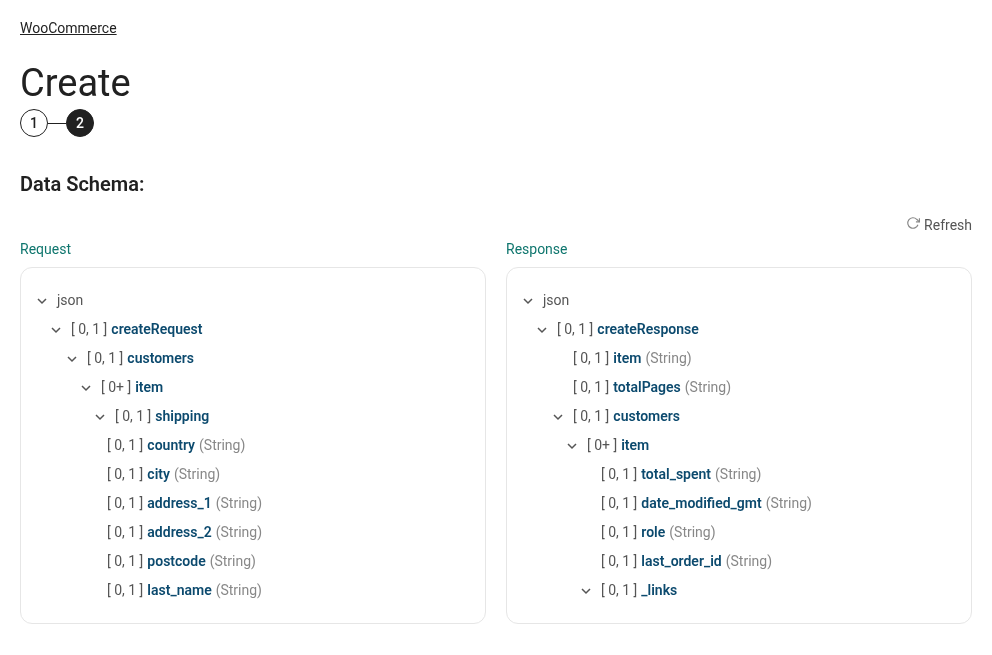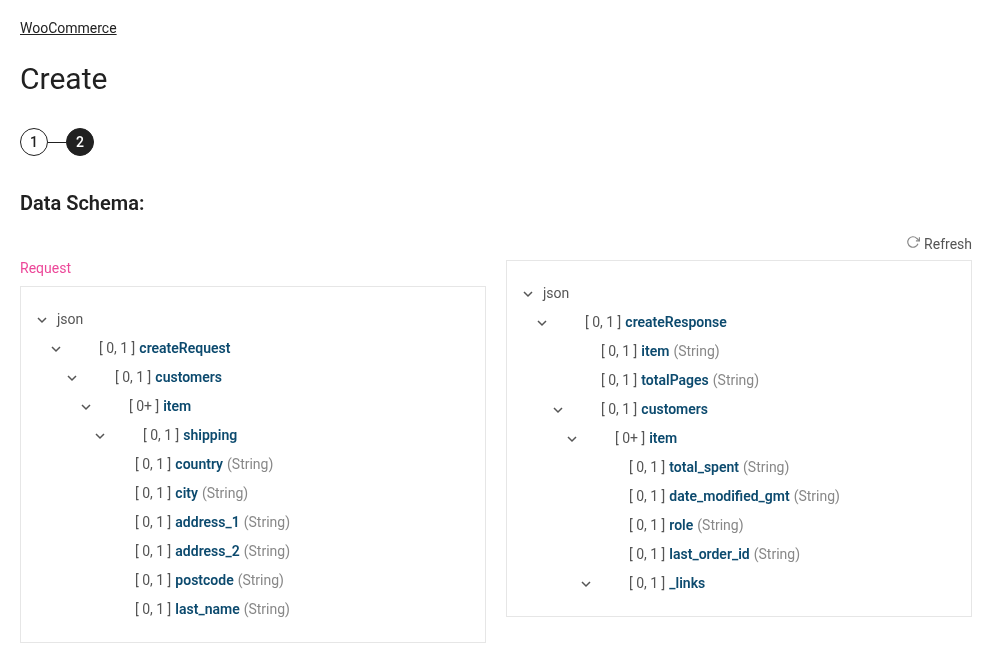--- a/index.html
+++ b/index.html
@@ -16,24 +16,24 @@
     }
     .breadcrumb {
       font-size: 14px;
       color: #212121;
       text-decoration: underline;
       cursor: pointer;
       margin-bottom: 25px;
       display: inline-block;
     }
     .page-title {
-      font-size: 30px;
+      font-size: 38px;
       font-weight: 400;
       color: #212121;
-      margin-bottom: 32px;
+      margin-bottom: 4px;
     }
     .stepper {
       display: flex;
       align-items: center;
       margin-bottom: 35px;
     }
     .step {
       width: 28px;
       height: 28px;
       border-radius: 50%;
@@ -79,26 +79,26 @@
     }
     .schema-container {
       display: flex;
       gap: 20px;
     }
     .schema-column {
       flex: 1;
     }
     .column-label {
       font-size: 14px;
-      color: #ec4899;
+      color: #0f766e;
       margin-bottom: 10px;
     }
     .schema-box {
       border: 1px solid #e6e6e6;
-      border-radius: 0;
+      border-radius: 12px;
       padding: 18px 14px;
       background: #ffffff;
     }
     .tree-row {
       display: flex;
       align-items: center;
       padding: 4px 0;
       font-size: 14px;
       line-height: 1.5;
     }
@@ -136,21 +136,20 @@
       color: #0c4a6e;
     }
     .field-type {
       color: #888;
       font-size: 14px;
       margin-left: 4px;
     }
     .cardinality {
       color: #555;
       margin-right: 4px;
-      margin-left: 28px;
     }
   </style>
 </head>
 <body>
 
 
 
 <a class="breadcrumb">WooCommerce</a>
 
 <h1 class="page-title">Create</h1>
@@ -263,20 +262,21 @@
       <div class="tree-row tree-indent-5">
         <span class="cardinality">[ 0, 1 ]</span>
         <span class="field-name">last_name</span>
         <span class="field-type">(String)</span>
       </div>
 
     </div>
   </div>
 
   <div class="schema-column">
+    <div class="column-label">Response</div>
     <div class="schema-box">
 
       <div class="tree-row tree-indent-0">
         <span class="tree-chevron">
           <svg viewBox="0 0 10 10">
               <path d="M1 3 L5 7 L9 3" fill="none" stroke="#555" stroke-width="1.5"></path>
             </svg>
         </span>
         <span class="card-label">json</span>
       </div>

